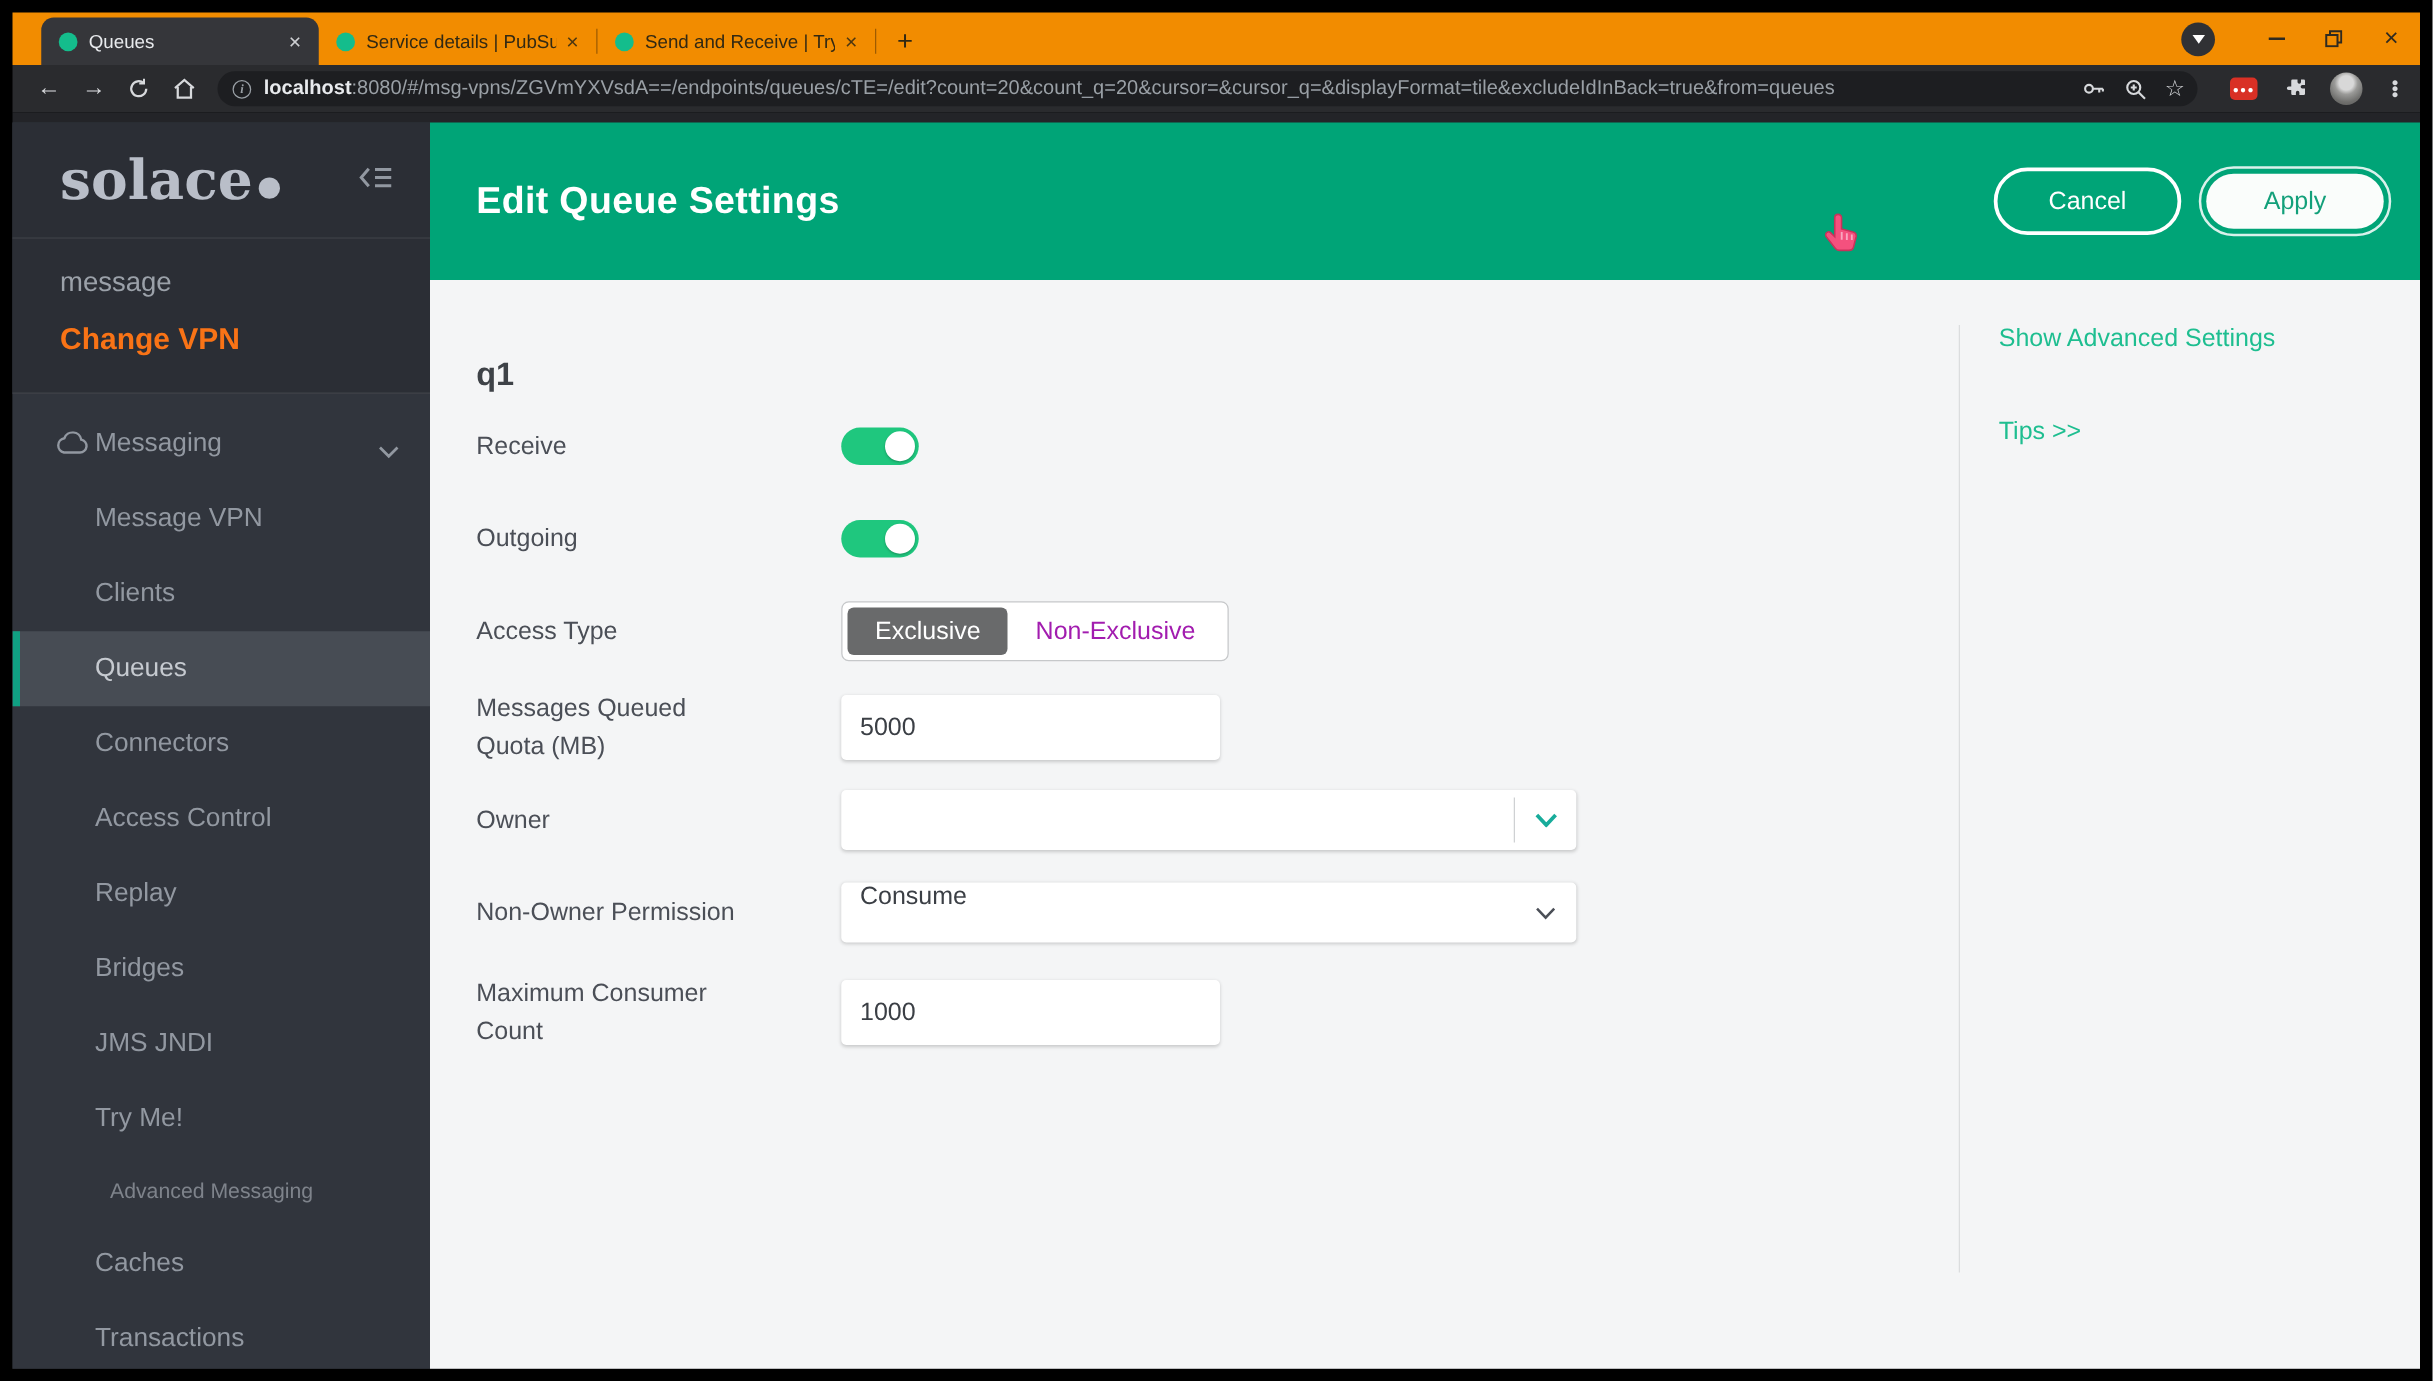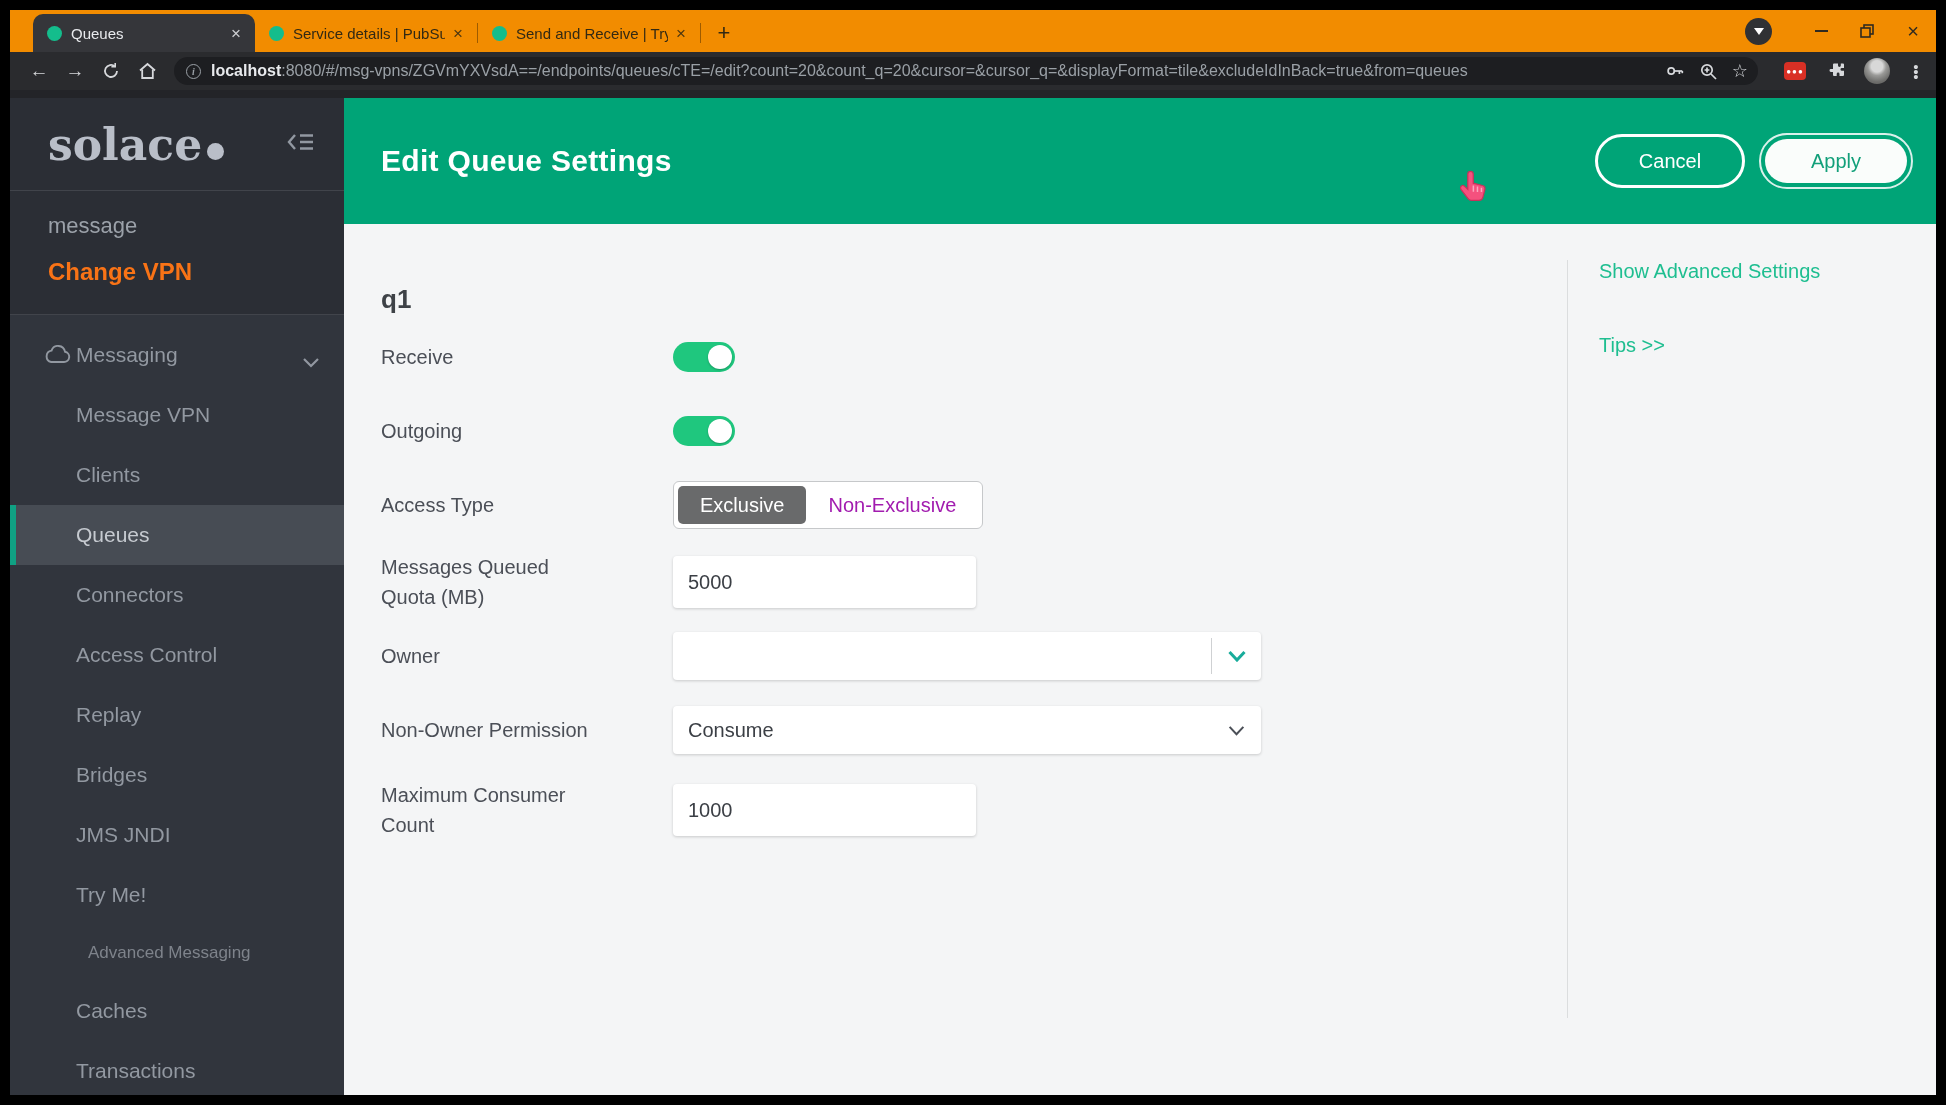--- a/index.html
+++ b/index.html
@@ -75,21 +75,21 @@
   .form-row { display:flex; align-items:center; min-height:54px; margin-bottom:20px; }
   .form-row.gap { margin-top:6px; margin-bottom:26px; min-height:48px; }
   .f-label { width:292px; flex:0 0 auto; color:#4B4F57; font-size:20px; line-height:30px; }
   .f-label span { display:inline-block; max-width:218px; }
   .toggle { width:62px; height:30px; border-radius:15px; background:#1FC77E; position:relative; }
   .toggle .knob { position:absolute; top:3px; right:3px; width:24px; height:24px; border-radius:50%; background:#fff; box-shadow:0 1px 2px rgba(0,0,0,.25); }
   .segmented { display:flex; align-items:center; background:#fff; border:1px solid #C6C8CA; border-radius:6px; padding:4px; height:48px; }
   .seg { font-size:20px; padding:0 22px; height:38px; display:flex; align-items:center; border-radius:5px; color:#a21caf; }
   .seg.selected { background:#696A6B; color:#fff; }
   .tinput { width:303px; height:52px; background:#fff; border-radius:4px; box-shadow:0 1px 3px rgba(0,0,0,.18); display:flex; align-items:center; padding-left:15px; font-size:20px; color:#3B3F45; }
-  .dropdown { width:588px; height:48px; background:#fff; border-radius:4px; box-shadow:0 1px 3px rgba(0,0,0,.18); display:flex; align-items:center; padding-left:15px; font-size:20px; color:#3B3F45; position:relative; }
+  .dropdown { width:588px; height:48px; background:#fff; border-radius:4px; box-shadow:0 1px 3px rgba(0,0,0,.18); display:flex; padding-left:15px; font-size:20px; color:#3B3F45; position:relative; }
   .dropdown .dd-right { position:absolute; right:0; top:0; bottom:0; width:50px; display:grid; place-items:center; }
   .dropdown .dd-right.divided { border-left:1px solid #CFD1D3; margin:6px 0; }
   .vdiv { width:1px; background:#DBDDDE; margin:0 0 0 6px; height:758px; flex:0 0 auto; }
   .help-col { padding:0 0 0 31px; }
   .link { color:#1EBE90; font-size:20px; display:inline-block; }
   .tips { margin-top:51px; }
   .help-text { margin-top:45px; color:#4B4F57; font-size:20px; line-height:35px; width:336px; }
 </style>
 </head>
 <body>

